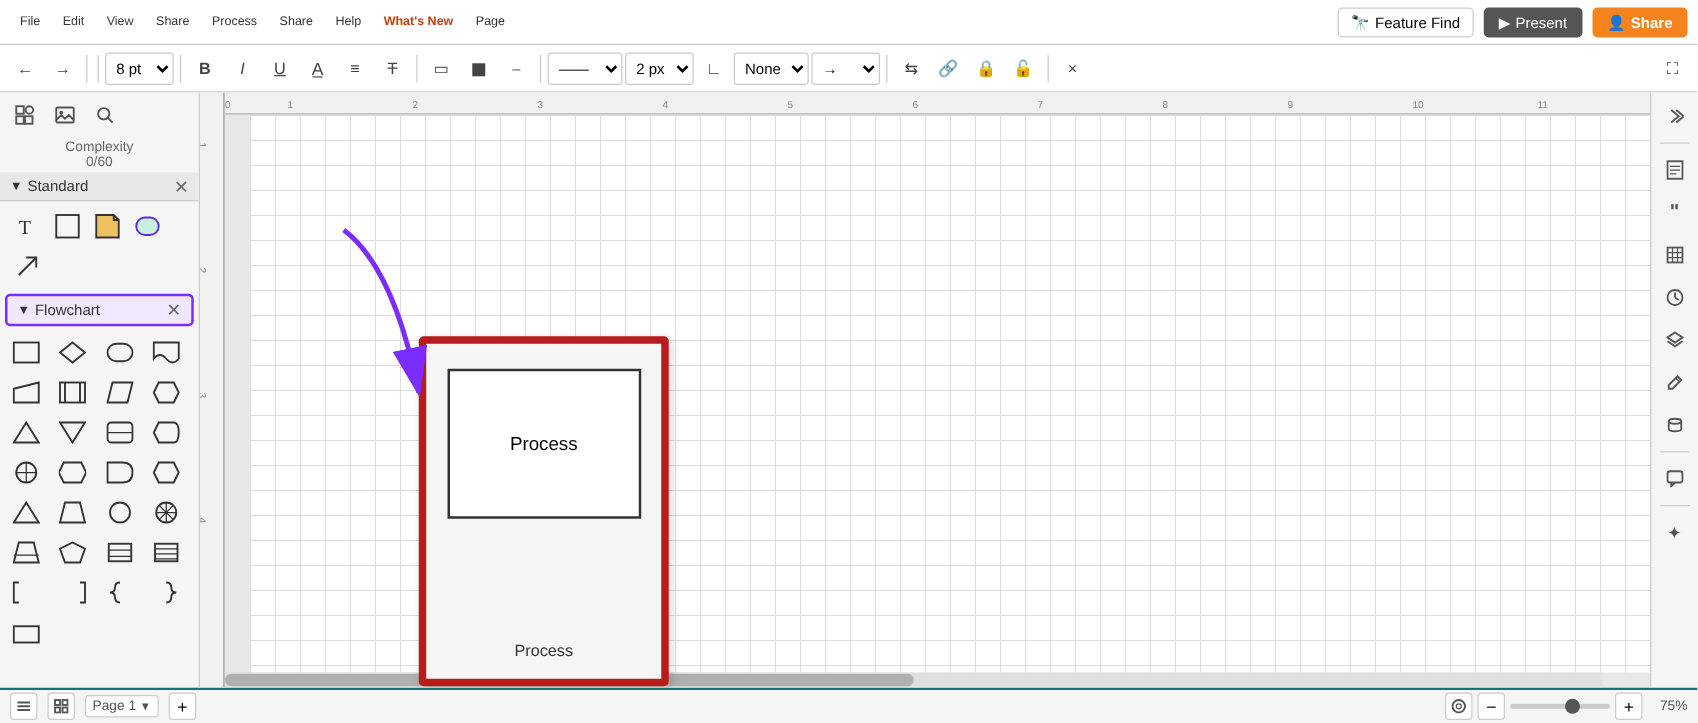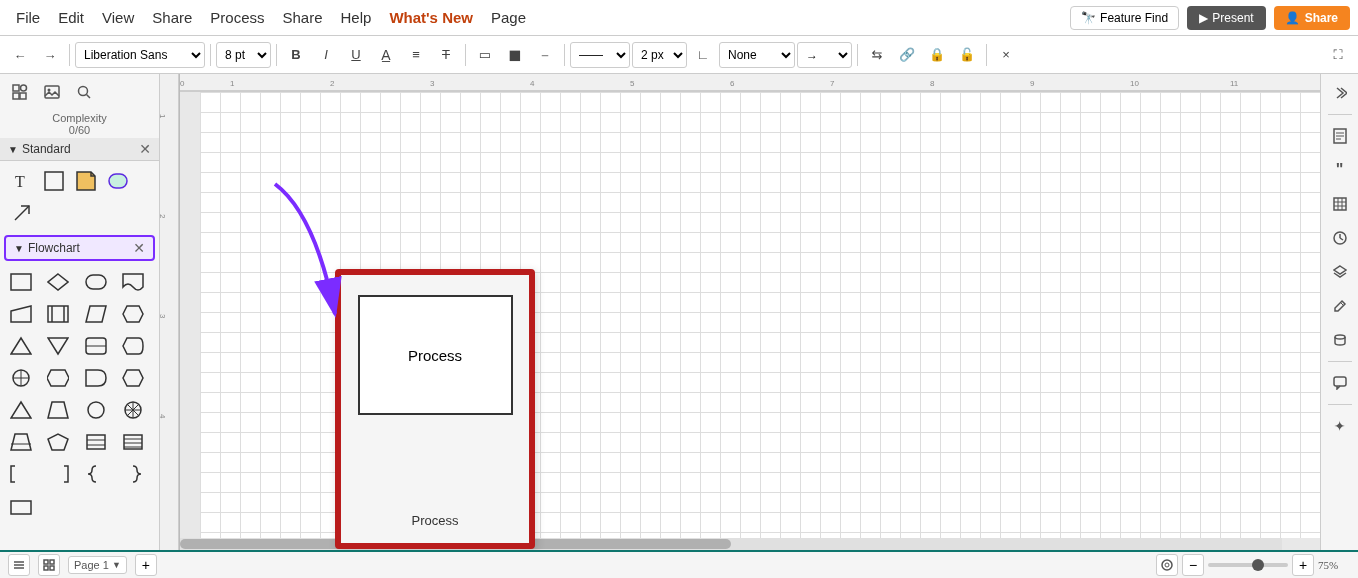--- a/index.html
+++ b/index.html
@@ -4,21 +4,21 @@
   <style>
     * { box-sizing: border-box; margin: 0; padding: 0; }
     body { font-family: Arial, sans-serif; font-size: 12px; background: #f0f0f0; overflow: hidden; user-select: none; }
 
     
     #menu-bar {
       display: flex; align-items: center; background: #fff; border-bottom: 1px solid #ccc;
       height: 36px; padding: 0 8px; gap: 2px;
     }
     .menu-item {
-      padding: 4px 8px; cursor: pointer; font-size: 15px; color: #333; border-radius: 3px;
+      padding: 4px 8px; cursor: pointer; font-size: 10px; color: #333; border-radius: 3px;
     }
     .menu-item.active { color: #c2410c; font-weight: bold; }
     .menu-spacer { flex: 1; }
     .menu-right { display: flex; gap: 8px; align-items: center; }
     .btn-feature {
       display: flex; align-items: center; gap: 4px; padding: 4px 10px;
       border: 1px solid #ccc; border-radius: 4px; background: #fff; cursor: pointer; font-size: 12px;
     }
     .btn-present {
       display: flex; align-items: center; gap: 4px; padding: 5px 12px;
@@ -200,23 +200,20 @@
       <span>👤</span>
       <span>Share</span>
     </button>
   </div>
 </div>
 
 <div id="toolbar">
   <button class="tb-btn">←</button>
   <button class="tb-btn">→</button>
   <div class="tb-sep"></div>
-  <select class="tb-select" style="width:130px;">
-    <option>Liberation Sans</option>
-  </select>
 
   <div class="tb-sep"></div>
   <select class="tb-select" style="width:55px;">
     <option>8 pt</option>
   </select>
   <div class="tb-sep"></div>
   <button class="tb-btn tb-bold">B</button>
   <button class="tb-btn tb-italic">I</button>
   <button class="tb-btn tb-underline">U</button>
   <button class="tb-btn" style="font-size:14px;">A̲</button>
@@ -227,21 +224,21 @@
   <button class="tb-btn" style="font-size:16px;">◼</button>
   <button class="tb-btn">⎯</button>
   <div class="tb-sep"></div>
   <select class="tb-select" style="width:60px;">
     <option>——</option>
   </select>
   <select class="tb-select" style="width:55px;">
     <option>2 px</option>
   </select>
   <button class="tb-btn">∟</button>
-  <select class="tb-select" style="width:76px;">
+  <select class="tb-select" style="width:60px;">
     <option>None</option>
   </select>
   <select class="tb-select" style="width:55px;">
     <option>→</option>
   </select>
   <div class="tb-sep"></div>
   <button class="tb-btn">⇆</button>
   <button class="tb-btn">🔗</button>
   <button class="tb-btn">🔒</button>
   <button class="tb-btn">🔓</button>
@@ -648,15 +645,15 @@
       <svg width="12" height="12" viewBox="0 0 12 12">
         <circle cx="6" cy="6" r="5" stroke="#555" stroke-width="1.5" fill="none"></circle>
         <circle cx="6" cy="6" r="2" stroke="#555" stroke-width="1" fill="none"></circle>
       </svg>
     </button>
     <button class="sb-btn" style="font-size:14px;">−</button>
     <div class="zoom-slider">
       <div class="zoom-slider-thumb"></div>
     </div>
     <button class="sb-btn" style="font-size:14px;">+</button>
-    <span style="min-width:32px;text-align:left;font-family:Liberation Serif, serif;">75%</span>
+    <span style="min-width:32px;text-align:right;">75%</span>
   </div>
 </div>
 
 </body></html>

